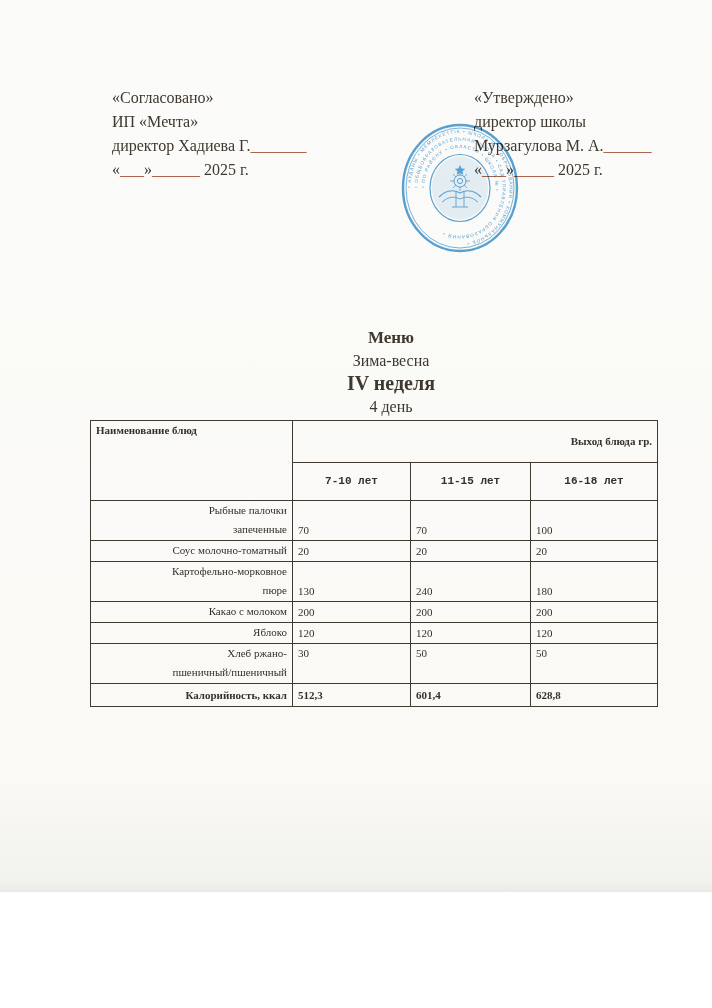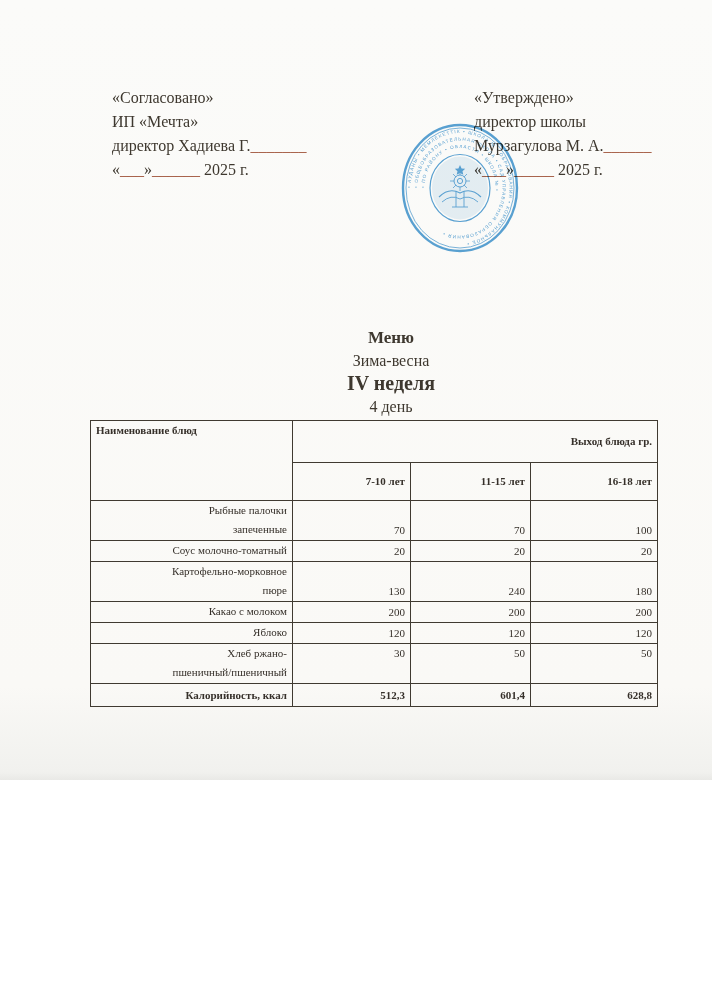--- a/index.html
+++ b/index.html
@@ -1,18 +1,18 @@
 <!DOCTYPE html>
 <html><head>
 <meta charset="utf-8">
 <style>
   html,body{margin:0;padding:0;}
   .page{
     position:relative;
-    width:712px;height:780px;
+    width:712px;height:892px;
     background:linear-gradient(180deg,#fbfbf9 0%,#faf9f6 88%,#f1f1ee 99%,#e9e9e6 100%);
     font-family:"Liberation Serif","DejaVu Serif",serif;
     color:#3e382f;
     overflow:hidden;
   }
   
   .approval{position:absolute;top:86px;font-size:16px;line-height:24px;white-space:nowrap;}
   .approval-left{left:112px;}
   .approval-right{left:474px;}
   .blank{color:#9b4a31;}
@@ -24,23 +24,23 @@
                font-size:16px;line-height:23px;}
   .title-bold{font-weight:bold;font-size:17px;}
   
   table.menu{position:absolute;left:90px;top:420px;width:567px;
              border-collapse:collapse;table-layout:fixed;
              font-size:11px;line-height:19px;color:#36302a;}
   table.menu th,table.menu td{border:1.6px solid #403a31;padding:0 5px;overflow:hidden;}
   table.menu th{font-weight:bold;}
   th.name-head{text-align:left;vertical-align:top;padding-top:5px;}
   th.group-head{text-align:right;vertical-align:middle;height:41px;}
-  th.age-head{text-align:right;vertical-align:middle;height:37px;}
+  th.age-head{text-align:center;vertical-align:middle;height:37px;font-family:Liberation Mono, monospace;}
   td.name-cell{text-align:right;vertical-align:top;padding-top:1px;}
-  td.val-cell{text-align:right;}
+  td.val-cell{text-align:left;}
   td.v-middle{vertical-align:middle;}
   td.v-bottom{vertical-align:bottom;padding-bottom:1px;}
   td.v-top{vertical-align:top;padding-top:1px;}
   tr.row-single{height:21px;}
   tr.row-double{height:40px;}
   tr.footer-row{height:23px;font-weight:bold;}
   tr.footer-row td{font-weight:bold;}
 </style>
 </head>
 <body>

